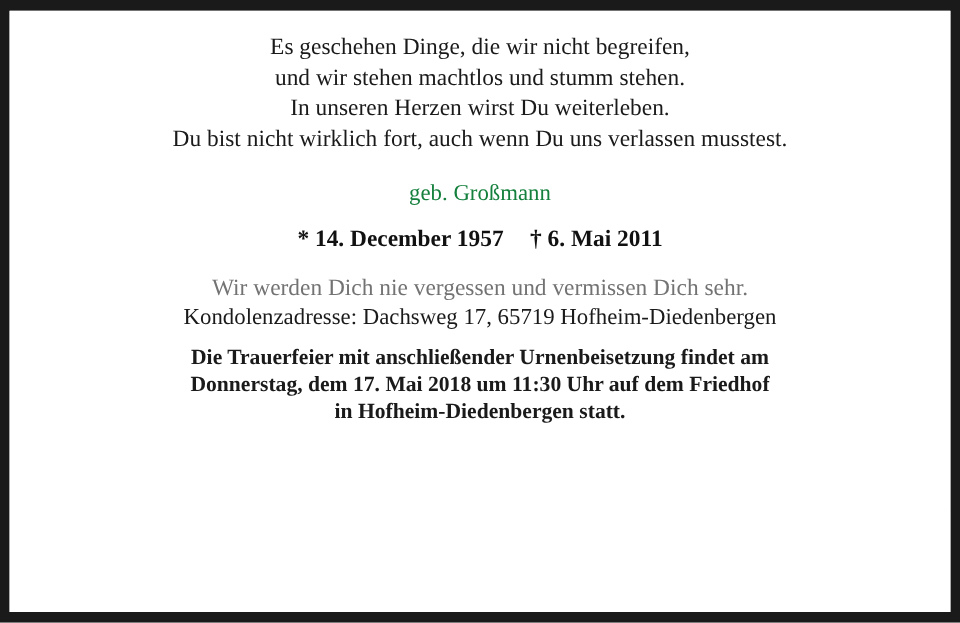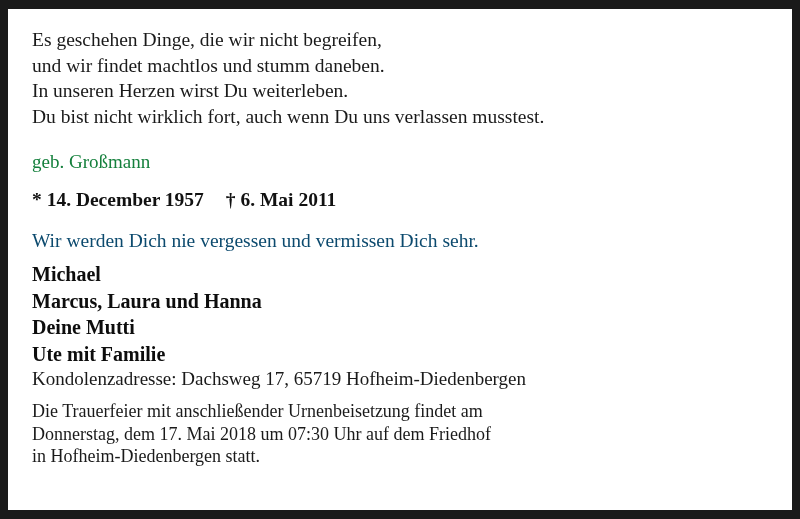--- a/index.html
+++ b/index.html
@@ -24,21 +24,21 @@
     border-bottom: 9px solid #1a1a1a;
     border-left: 8px solid #1a1a1a;
     border-right: 8px solid #1a1a1a;
   }
   .inner {
     box-sizing: border-box;
     width: 100%;
     height: 100%;
     background: #ffffff;
     padding: 14px 24px 10px 24px;
-    text-align: left;
+    text-align: center;
     display: block;
   }
   .poem {
     margin-top: 4px;
     font-size: 19.5px;
     line-height: 25.5px;
     color: #1a1a1a;
   }
   .poem .line {
     display: block;
@@ -66,21 +66,21 @@
     color: #111111;
   }
   .dates .gap {
     display: inline-block;
     width: 22px;
   }
   .message {
     margin-top: 18px;
     font-size: 19.5px;
     line-height: 24px;
-    color: #0c4a6e;
+    color: #737373;
   }
   .mourners {
     margin-top: 8px;
   }
   .mourners .m-line {
     display: block;
     font-size: 20px;
     font-weight: bold;
     line-height: 26.5px;
     color: #0d0d0d;
@@ -93,53 +93,48 @@
   }
   .funeral {
     margin-top: 9px;
     font-size: 18px;
     line-height: 22.5px;
     color: #1a1a1a;
   }
   .funeral .line {
     display: block;
     white-space: nowrap;
+    font-weight: bold;
   }
 </style>
 </head>
 <body>
 
 <div class="obituary">
   <div class="inner">
 
     <div class="poem">
       <span class="line">Es geschehen Dinge, die wir nicht begreifen,</span>
-      <span class="line">und wir findet machtlos und stumm daneben.</span>
+      <span class="line">und wir stehen machtlos und stumm stehen.</span>
       <span class="line">In unseren Herzen wirst Du weiterleben.</span>
       <span class="line">Du bist nicht wirklich fort, auch wenn Du uns verlassen musstest.</span>
     </div>
 
 
     <div class="maiden">geb. Großmann</div>
 
     <div class="dates">
       <span>* 14. December 1957</span><span class="gap"></span><span>† 6. Mai 2011</span>
     </div>
 
     <div class="message">Wir werden Dich nie vergessen und vermissen Dich sehr.</div>
 
-    <div class="mourners">
-      <span class="m-line">Michael</span>
-      <span class="m-line">Marcus, Laura und Hanna</span>
-      <span class="m-line">Deine Mutti</span>
-      <span class="m-line">Ute mit Familie</span>
-    </div>
 
     <div class="condolence">Kondolenzadresse: Dachsweg 17, 65719 Hofheim-Diedenbergen</div>
 
     <div class="funeral">
       <span class="line">Die Trauerfeier mit anschließender Urnenbeisetzung findet am</span>
-      <span class="line">Donnerstag, dem 17. Mai 2018 um 07:30 Uhr auf dem Friedhof</span>
+      <span class="line">Donnerstag, dem 17. Mai 2018 um 11:30 Uhr auf dem Friedhof</span>
       <span class="line">in Hofheim-Diedenbergen statt.</span>
     </div>
 
   </div>
 </div>
 
 </body></html>

